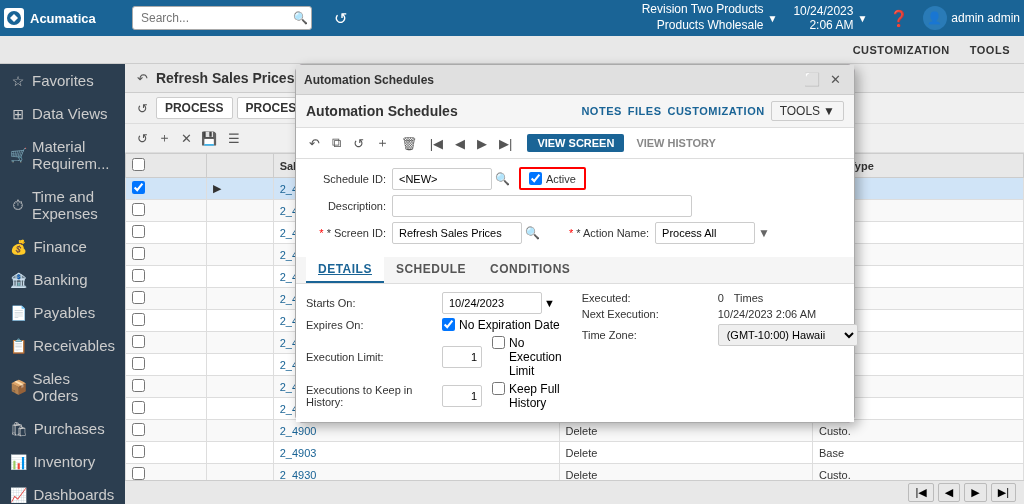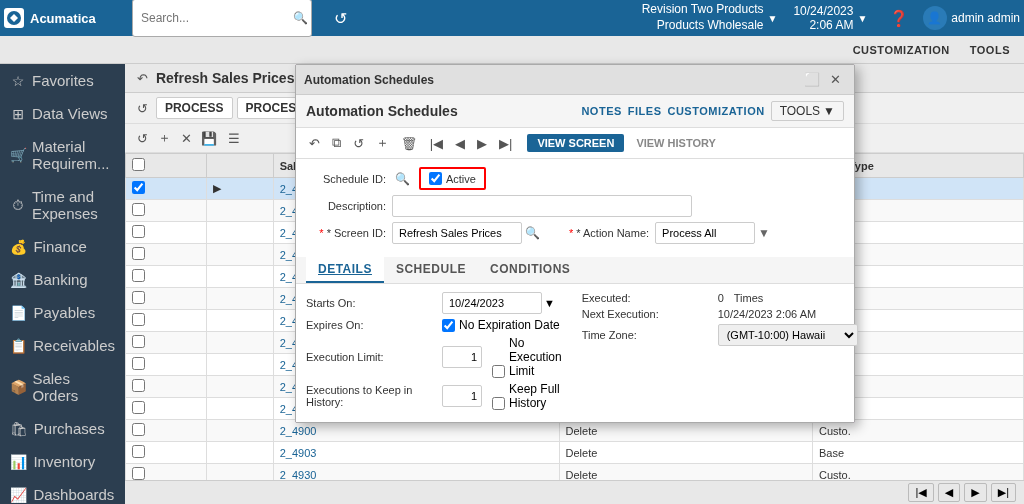--- a/index.html
+++ b/index.html
@@ -7,21 +7,21 @@
 
     
     .top-bar {
       display: flex; align-items: center; background: #1a6496; height: 36px;
       padding: 0 4px; gap: 8px;
     }
     .logo-area { display: flex; align-items: center; gap: 6px; width: 120px; }
     .logo-icon { width: 20px; height: 20px; background: white; border-radius: 3px; display: flex; align-items: center; justify-content: center; }
     .logo-text { color: white; font-size: 13px; font-weight: bold; }
     .search-box { flex: 1; max-width: 180px; position: relative; }
-    .search-box input { width: 100%; padding: 3px 24px 3px 8px; border: 1px solid #aaa; border-radius: 3px; font-size: 12px; height: 38px; }
+    .search-box input { width: 100%; padding: 3px 24px 3px 8px; border: 1px solid #aaa; border-radius: 3px; font-size: 12px; height: 24px; }
     .search-icon-btn { position: absolute; right: 4px; top: 50%; transform: translateY(-50%); background: none; border: none; cursor: pointer; color: #666; }
     .top-bar-actions { display: flex; align-items: center; gap: 4px; margin-left: 8px; }
     .top-bar-icon-btn { background: none; border: none; cursor: pointer; color: white; font-size: 16px; padding: 2px 6px; }
     .spacer { flex: 1; }
     .revision-info { color: white; font-size: 11px; text-align: right; padding-right: 8px; cursor: pointer; display: flex; align-items: center; gap: 4px; }
     .revision-info-text { line-height: 1.3; }
     .datetime-info { color: white; font-size: 11px; text-align: right; padding-right: 8px; cursor: pointer; display: flex; align-items: center; gap: 4px; }
     .help-btn { color: white; background: none; border: none; cursor: pointer; font-size: 16px; padding: 2px 6px; }
     .user-btn { display: flex; align-items: center; gap: 4px; color: white; background: none; border: none; cursor: pointer; }
     .user-icon { width: 24px; height: 24px; background: #2a7bb7; border-radius: 50%; display: flex; align-items: center; justify-content: center; color: white; font-size: 12px; }
@@ -68,21 +68,21 @@
     .col-check { width: 20px; }
     .col-id { width: 70px; }
     .col-sync { width: 50px; }
     .col-price { width: 60px; }
 
     
     .bottom-bar { display: flex; align-items: center; justify-content: flex-end; padding: 3px 8px; background: #e8e8e8; border-top: 1px solid #ccc; gap: 4px; height: 24px; }
     .bottom-nav-btn { background: none; border: 1px solid #bbb; cursor: pointer; padding: 2px 6px; font-size: 11px; border-radius: 2px; }
 
     
-    .dialog-overlay { position: fixed; top: 64px; left: 295px; width: 560px; background: #701a75; border: 1px solid #aaa; box-shadow: 4px 4px 12px rgba(0,0,0,0.3); z-index: 100; border-radius: 2px; }
+    .dialog-overlay { position: fixed; top: 64px; left: 295px; width: 560px; background: #701a75; border: 1px solid #aaa; box-shadow: 4px 4px 12px rgba(0,0,0,0.3); z-index: 100; border-radius: 8px; }
     .dialog-header { display: flex; align-items: center; background: #e0e0e0; padding: 5px 8px; border-bottom: 1px solid #ccc; }
     .dialog-title-bar { font-size: 12px; font-weight: bold; color: #333; flex: 1; }
     .dialog-ctrl-btn { background: none; border: none; cursor: pointer; padding: 2px 5px; color: #555; font-size: 13px; }
     .dialog-inner-header { display: flex; align-items: center; padding: 6px 10px; border-bottom: 1px solid #ddd; background: #f5f5f5; }
     .dialog-inner-title { font-size: 14px; font-weight: bold; color: #333; flex: 1; }
     .dialog-actions { display: flex; align-items: center; gap: 6px; }
     .dialog-action-btn { font-size: 11px; color: #1a6496; background: none; border: none; cursor: pointer; font-weight: bold; letter-spacing: 0.5px; }
     .dialog-tools-btn { font-size: 11px; color: #333; background: none; border: 1px solid #ccc; cursor: pointer; padding: 2px 8px; border-radius: 2px; display: flex; align-items: center; gap: 3px; }
 
     
@@ -109,21 +109,21 @@
     .dialog-tab { padding: 5px 12px; font-size: 11px; cursor: pointer; color: #555; border-bottom: 2px solid transparent; font-weight: bold; letter-spacing: 0.5px; }
     .dialog-tab.active { color: #1a6496; border-bottom: 2px solid #1a6496; background: white; text-decoration: underline; }
 
     
     .details-section { padding: 8px 10px; background: white; }
     .detail-row { display: flex; align-items: center; gap: 6px; }
     .detail-label { font-size: 11px; color: #333; min-width: 130px; }
     .detail-value { font-size: 11px; color: #333; }
     .detail-input { border: 1px solid #ccc; padding: 2px 6px; font-size: 11px; height: 22px; border-radius: 2px; width: 100px; }
     .detail-select { border: 1px solid #ccc; padding: 2px 4px; font-size: 11px; height: 22px; border-radius: 2px; width: 120px; }
-    .detail-checkbox-row { display: flex; align-items: flex-end; gap: 4px; }
+    .detail-checkbox-row { display: flex; align-items: flex-start; gap: 4px; }
     .detail-number { width: 40px; border: 1px solid #ccc; padding: 2px 4px; font-size: 11px; height: 22px; border-radius: 2px; text-align: right; }
 
     
     .screen-id-row { display: flex; align-items: center; gap: 6px; margin-bottom: 5px; }
 
     .chevron { font-size: 10px; }
   </style>
 </head>
 <body>
 
@@ -409,20 +409,21 @@
     <button class="dialog-tb-btn">▶</button>
     <button class="dialog-tb-btn">▶|</button>
     <button class="view-screen-btn">VIEW SCREEN</button>
     <button class="view-history-btn">VIEW HISTORY</button>
   </div>
 
   <div class="dialog-form">
     <div class="form-row">
       <span class="form-label">Schedule ID:</span>
       <div class="form-input-with-icon">
+        <input type="text" class="form-input form-input-search" value="&lt;NEW&gt;" style="">
         <button class="search-field-icon">🔍</button>
       </div>
       <div class="form-checkbox-group" style="border:2px solid red; padding:3px 8px; border-radius:2px;">
         <input type="checkbox" class="form-checkbox" checked="" style="">
         <span class="form-checkbox-label">Active</span>
       </div>
     </div>
     <div class="form-row">
       <span class="form-label">Description:</span>
       <input type="text" class="form-input" style="width: 300px;">

